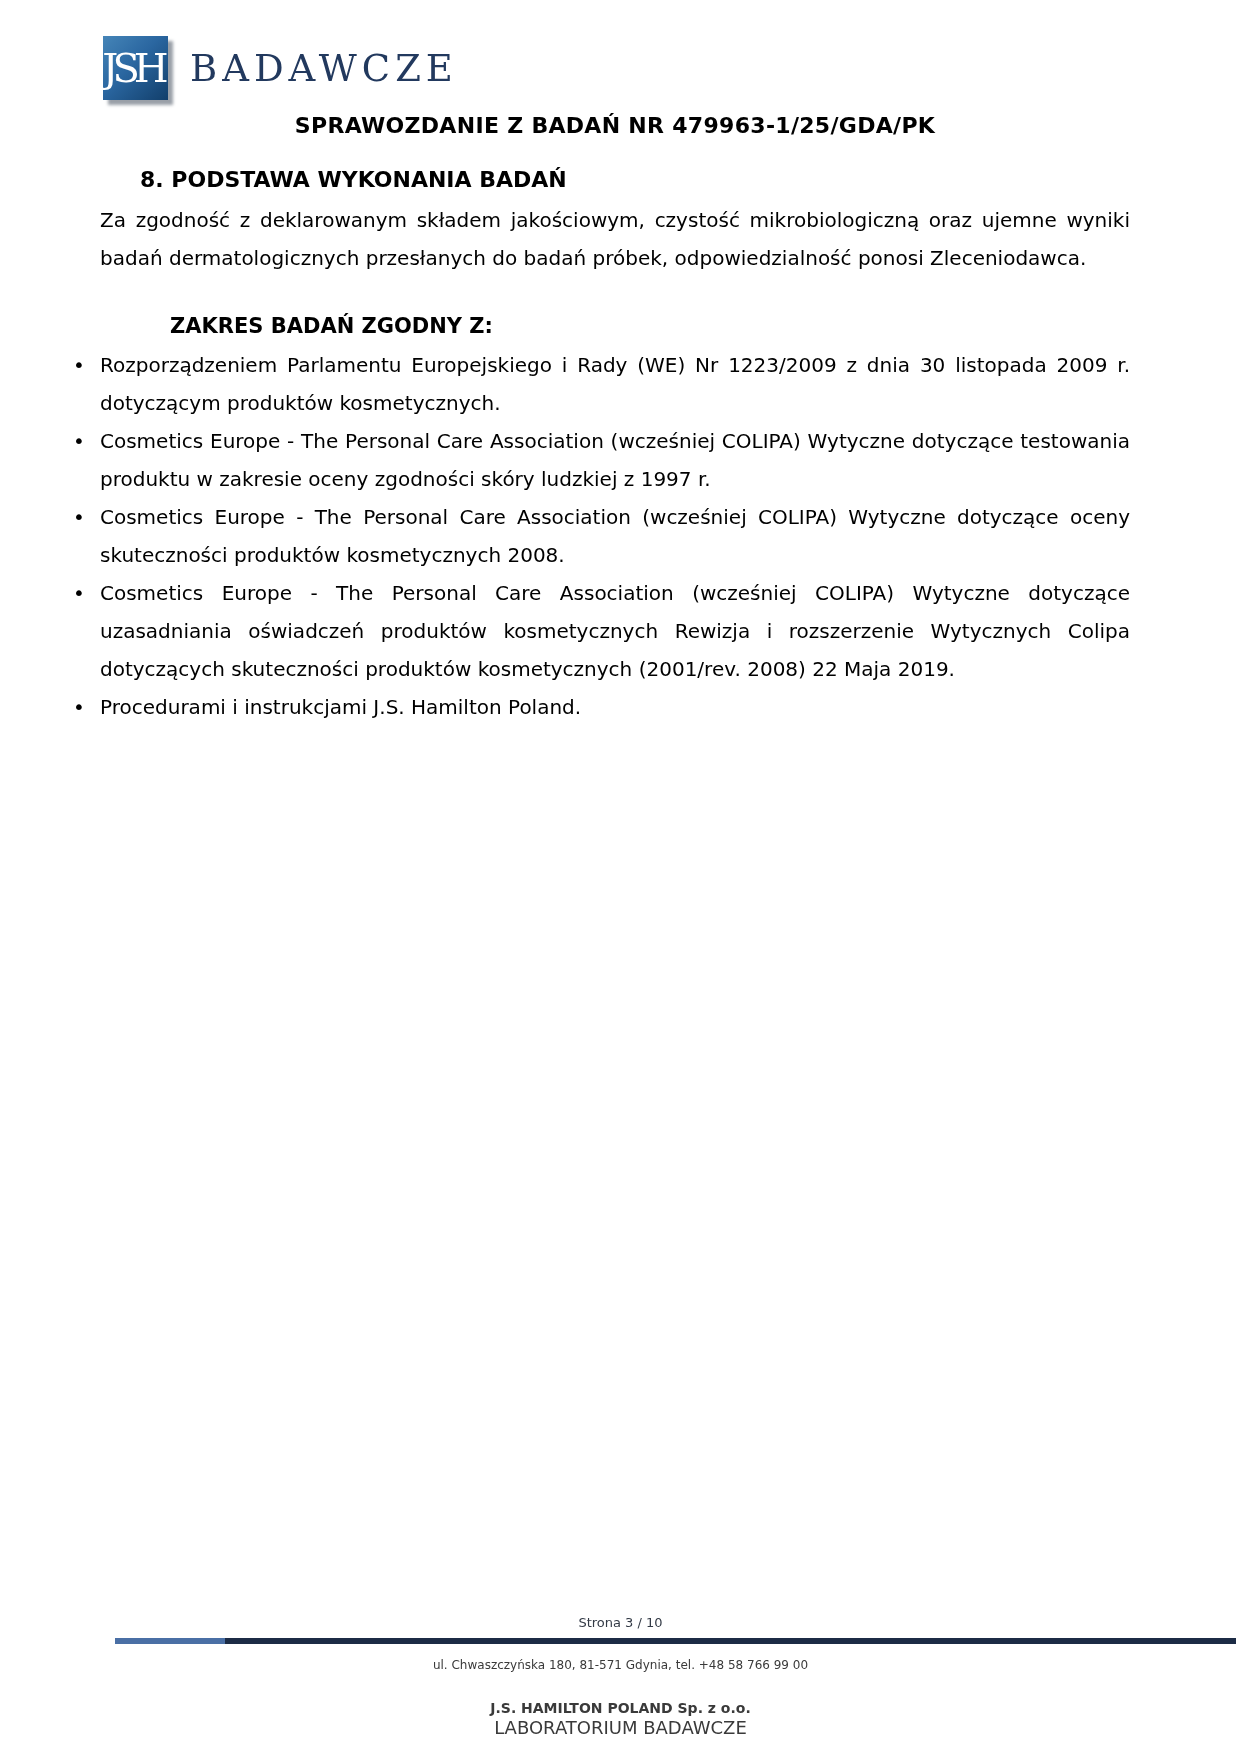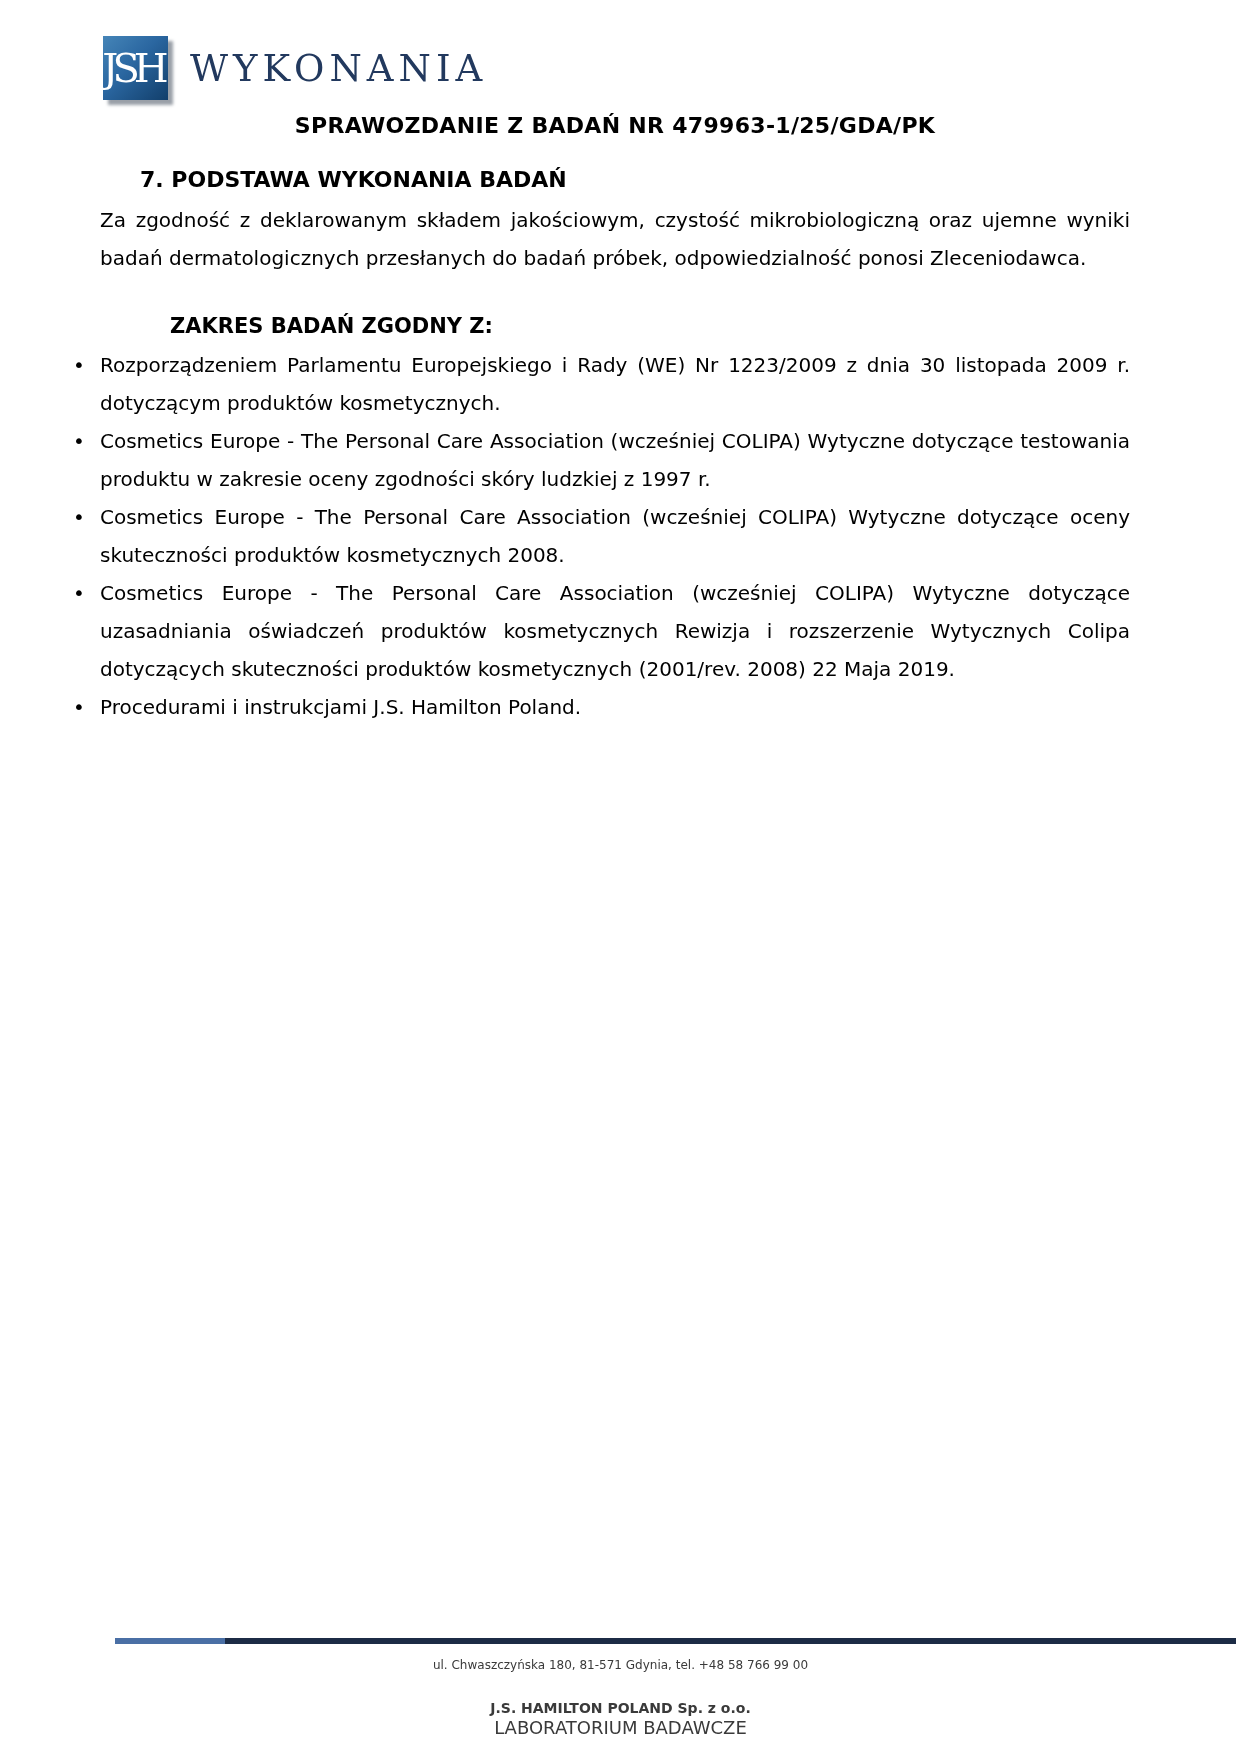--- a/index.html
+++ b/index.html
@@ -131,41 +131,42 @@
 </style>
 </head>
 <body>
 
 <div class="page">
 
   <div class="header">
     <div class="logo-square">
       <span class="monogram">JSH</span>
     </div>
-    <div class="brand-name">WYKONANIA</div>
+    <div class="brand-name">BADAWCZE</div>
   </div>
 
   <div class="content">
     <div class="doc-title">SPRAWOZDANIE Z BADAŃ NR 479963-1/25/GDA/PK</div>
 
-    <div class="h1">7. PODSTAWA WYKONANIA BADAŃ</div>
+    <div class="h1">8. PODSTAWA WYKONANIA BADAŃ</div>
 
     <p class="body-par">Za zgodność z deklarowanym składem jakościowym, czystość mikrobiologiczną oraz ujemne wyniki badań dermatologicznych przesłanych do badań próbek, odpowiedzialność ponosi Zleceniodawca.</p>
 
     <div class="h2">ZAKRES BADAŃ ZGODNY Z:</div>
 
     <ul class="scope-list">
       <li><span>Rozporządzeniem Parlamentu Europejskiego i Rady (WE) Nr 1223/2009 z dnia 30 listopada 2009 r. dotyczącym produktów kosmetycznych.</span></li>
       <li><span>Cosmetics Europe - The Personal Care Association (wcześniej COLIPA) Wytyczne dotyczące testowania produktu w zakresie oceny zgodności skóry ludzkiej z 1997 r.</span></li>
       <li><span>Cosmetics Europe - The Personal Care Association (wcześniej COLIPA) Wytyczne dotyczące oceny skuteczności produktów kosmetycznych 2008.</span></li>
       <li><span>Cosmetics Europe - The Personal Care Association (wcześniej COLIPA) Wytyczne dotyczące uzasadniania oświadczeń produktów kosmetycznych Rewizja i rozszerzenie Wytycznych Colipa dotyczących skuteczności produktów kosmetycznych (2001/rev. 2008) 22 Maja 2019.</span></li>
       <li><span>Procedurami i instrukcjami J.S. Hamilton Poland.</span></li>
     </ul>
   </div>
 
+  <div class="page-num">Strona 3 / 10</div>
 
   <div class="footer-divider">
     <div class="accent"></div>
   </div>
 
   <div class="footer-line footer-company">J.S. HAMILTON POLAND Sp. z o.o.</div>
   <div class="footer-line footer-lab">LABORATORIUM BADAWCZE</div>
   <div class="footer-line footer-address">ul. Chwaszczyńska 180, 81-571 Gdynia, tel. +48 58 766 99 00</div>
 
 </div>

